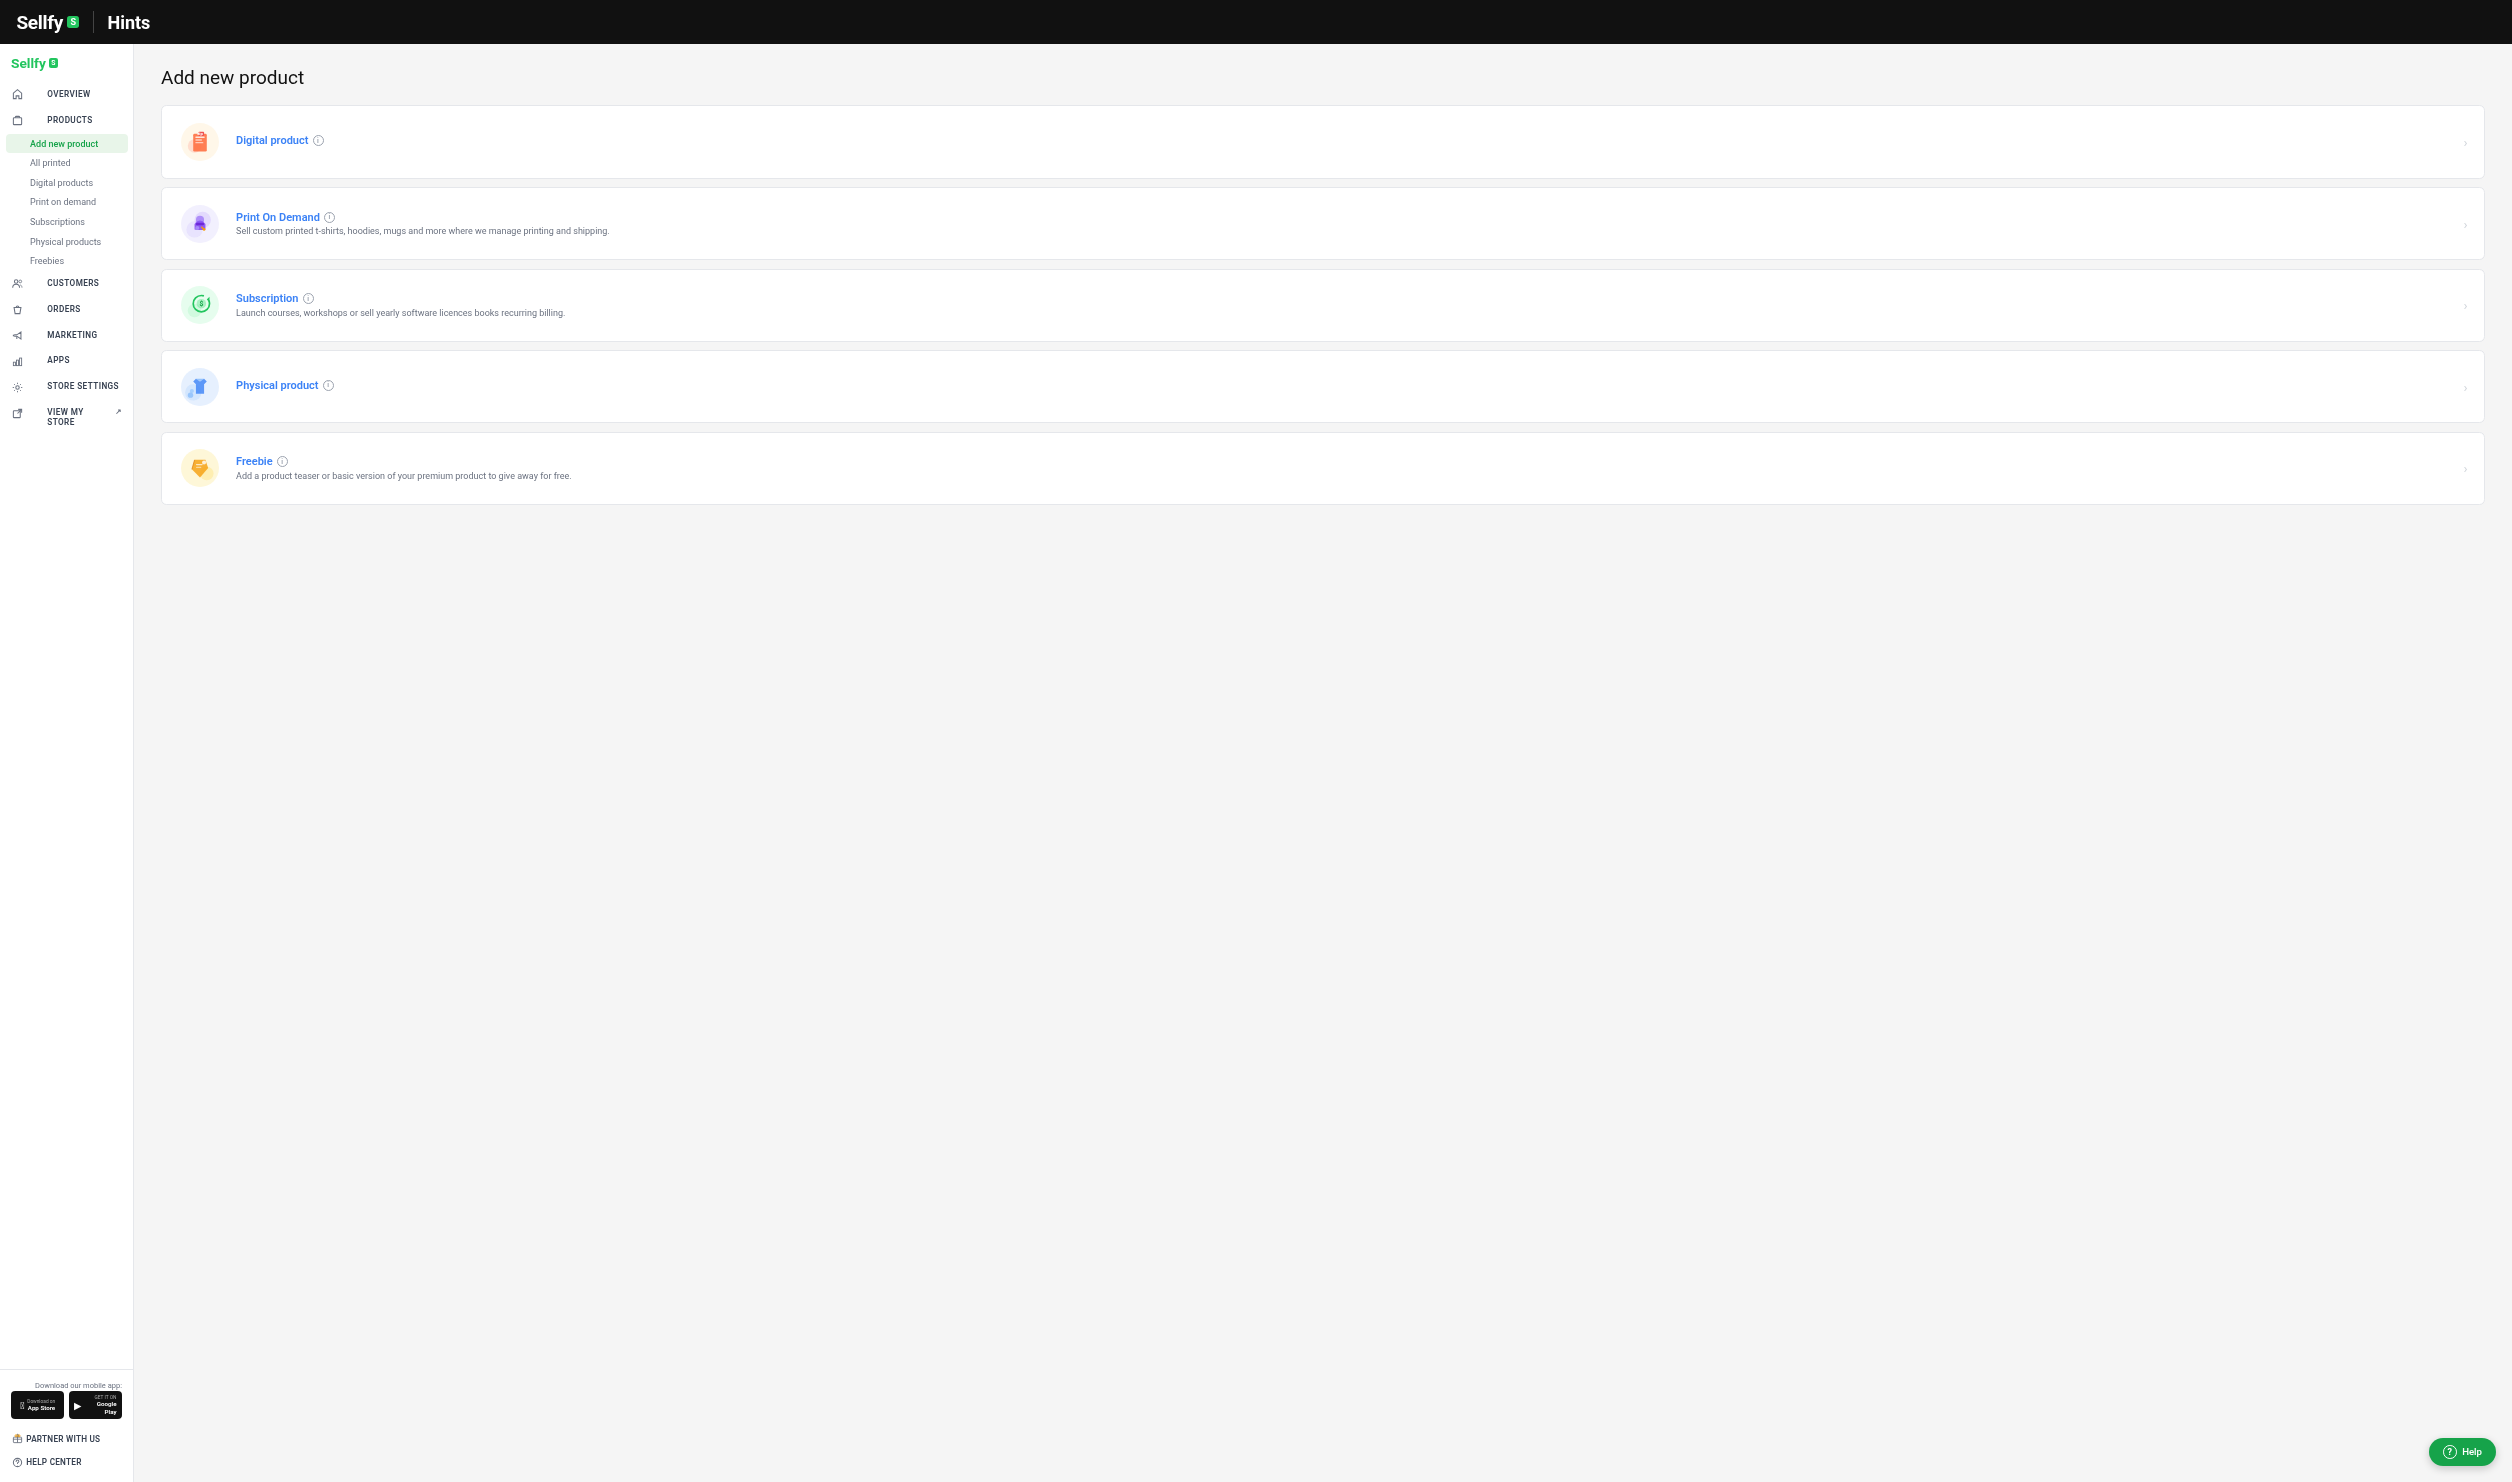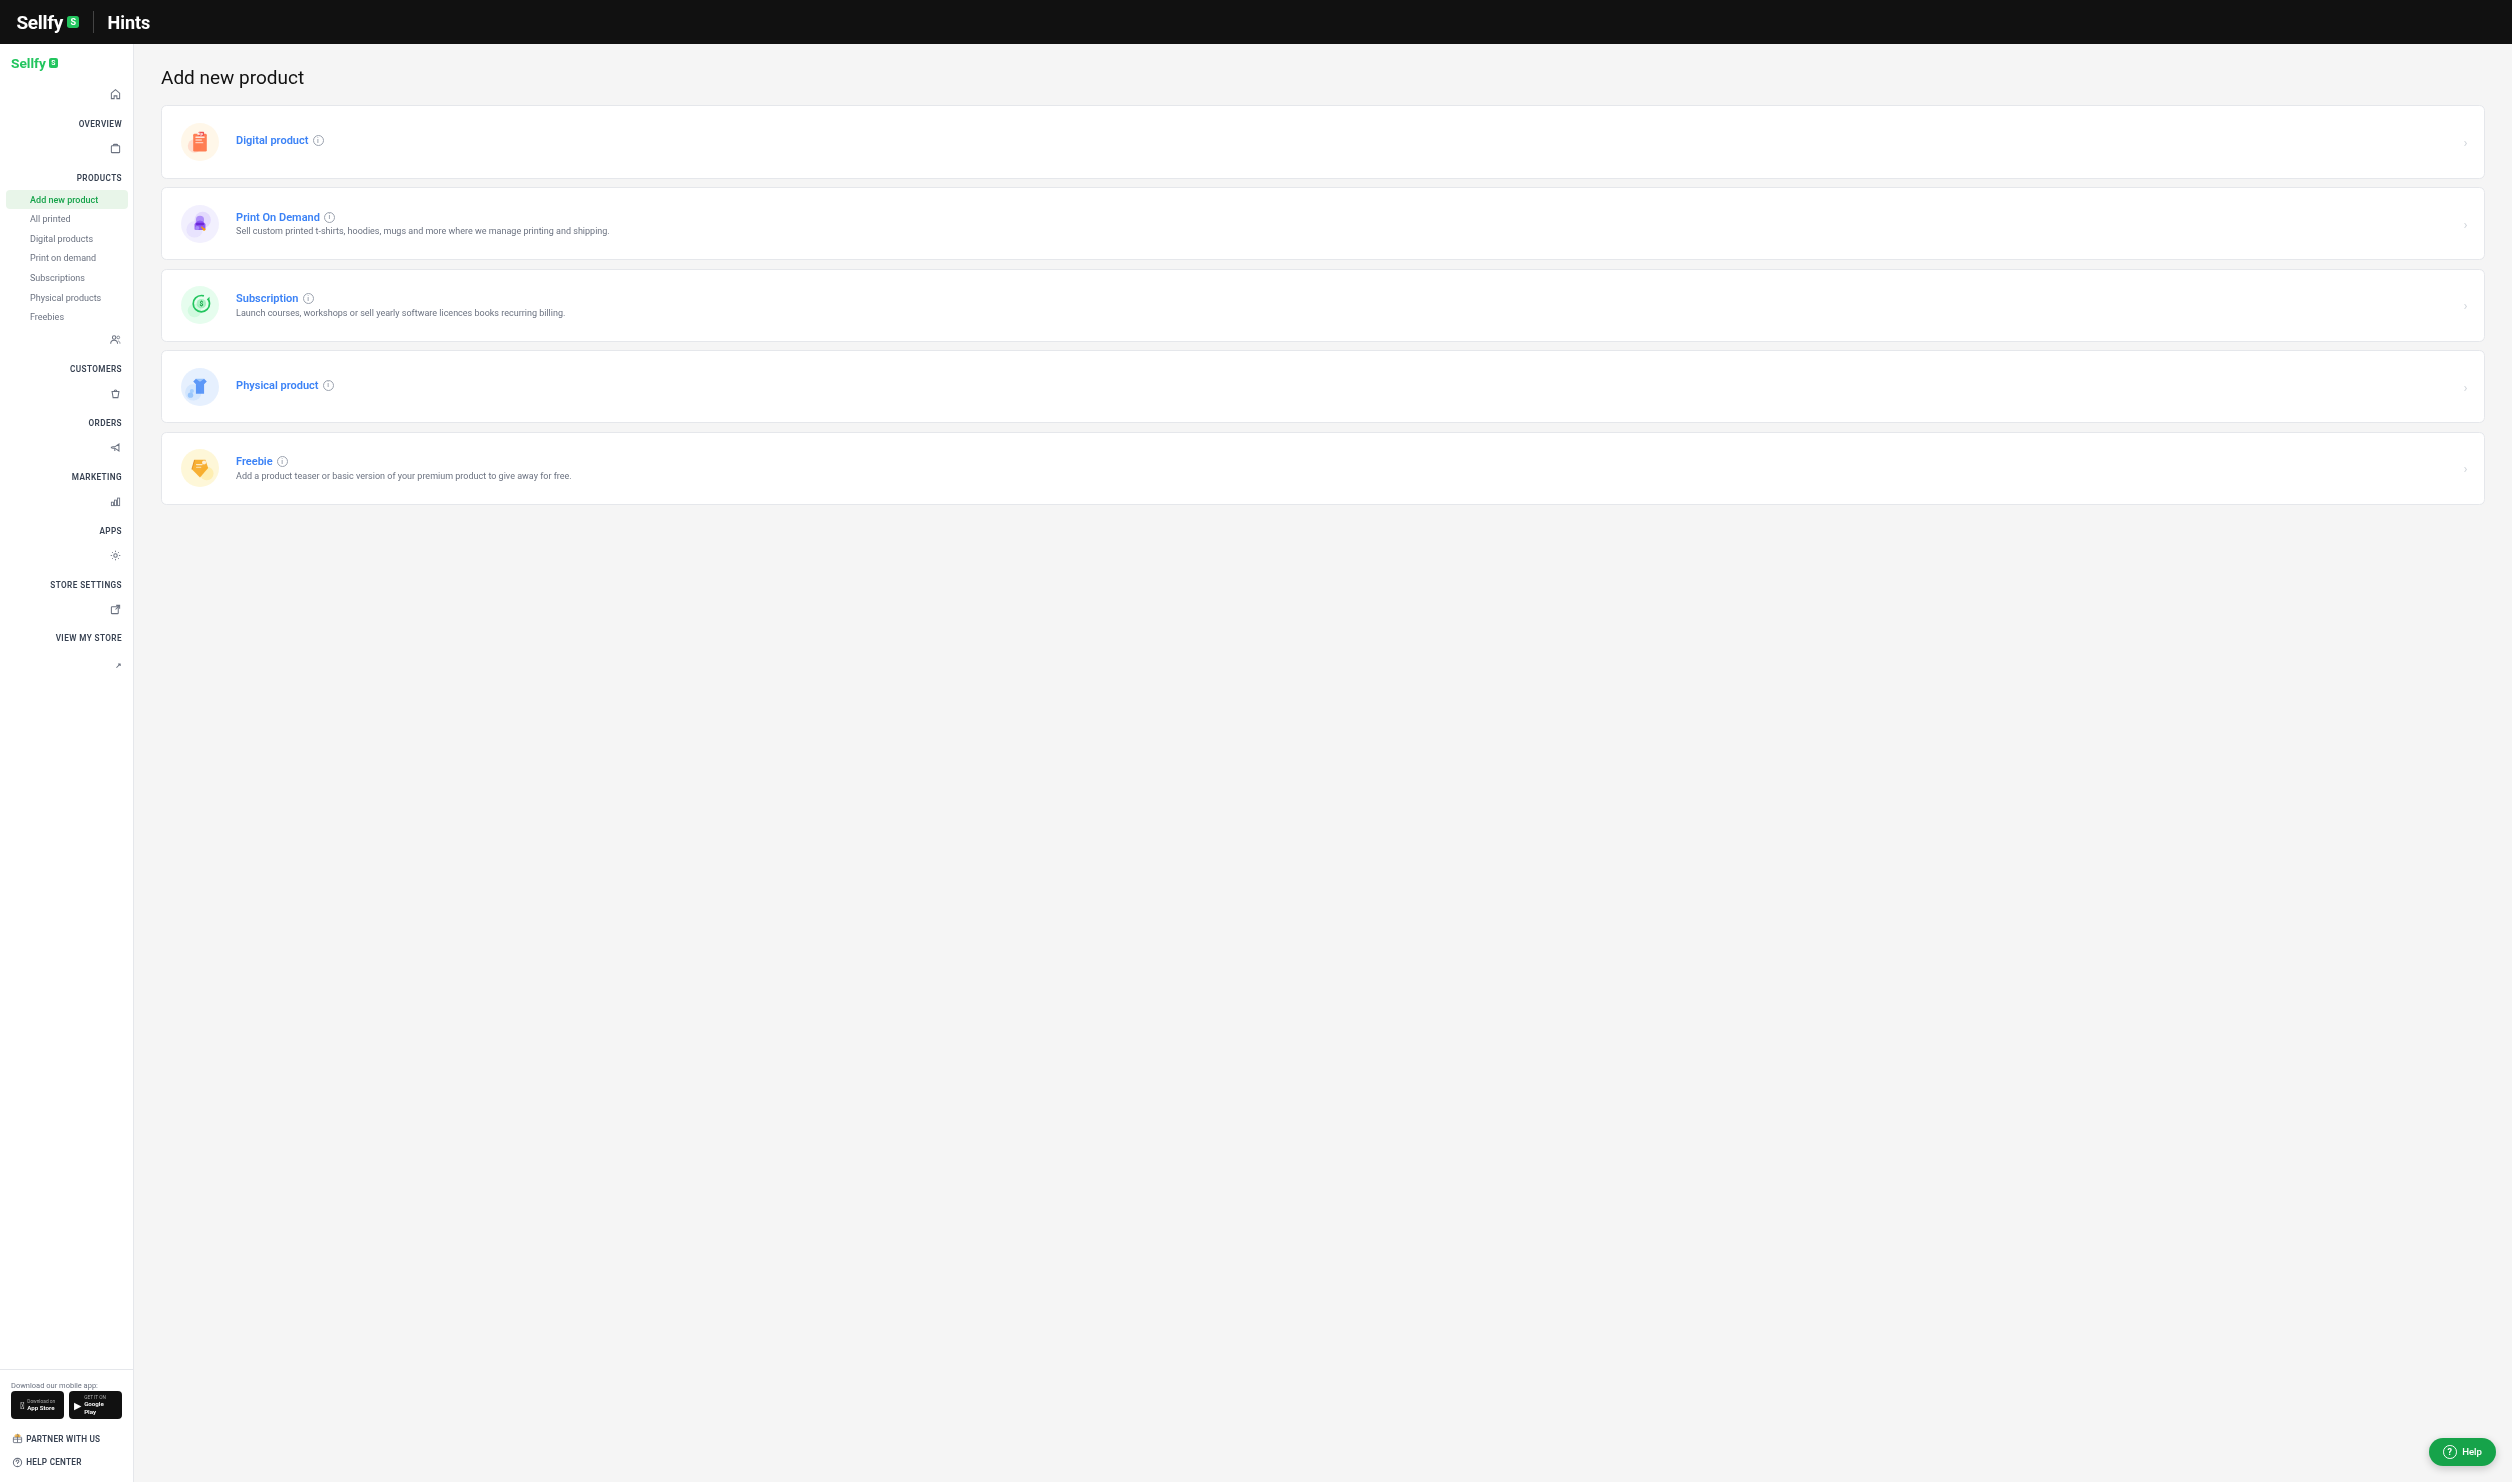--- a/index.html
+++ b/index.html
@@ -86,30 +86,29 @@
       border-radius: 2.1px;
       padding: 0.7px 2.7px;
     }
 
     .sidebar-nav {
       flex: 1;
       padding: 5.5px 0;
     }
     .nav-section-item {
       display: flex;
-      align-items: flex-end;
-      gap: 18px;
+      align-items: flex-start;
+      gap: 24px;
       padding: 6.8px 11px;
       cursor: pointer;
       color: #374151;
       font-size: 8.2px;
       font-weight: 600;
       letter-spacing: 0.05em;
       text-transform: uppercase;
-      flex-direction: column;
     }
     .nav-icon {
       width: 12.3px;
       height: 12.3px;
       display: flex;
       align-items: center;
       justify-content: center;
       color: #6b7280;
       flex-shrink: 0;
     }
@@ -404,21 +403,21 @@
             <path d="M9 2h5v5" stroke="#6b7280" stroke-width="1.5"></path>
             <path d="M14 2L8 8" stroke="#6b7280" stroke-width="1.5"></path>
           </svg>
         </span>
         <span>VIEW MY STORE</span>
         <span style="margin-left:2.7px; color:#6b7280; font-size:7.5px;">↗</span>
       </div>
 
     </div>
 
-    <div class="sidebar-bottom" style="position:relative;">
+    <div class="sidebar-bottom" style="position:relative;text-align:right;">
       <span class="mobile-app-label">Download our mobile app:</span>
       <div class="app-buttons">
         <div class="app-btn">
           <span class="app-btn-icon"></span>
           <div class="app-btn-text">
             <span class="app-btn-sub">Download on</span>
             <span class="app-btn-name">App Store</span>
           </div>
         </div>
         <div class="app-btn">

